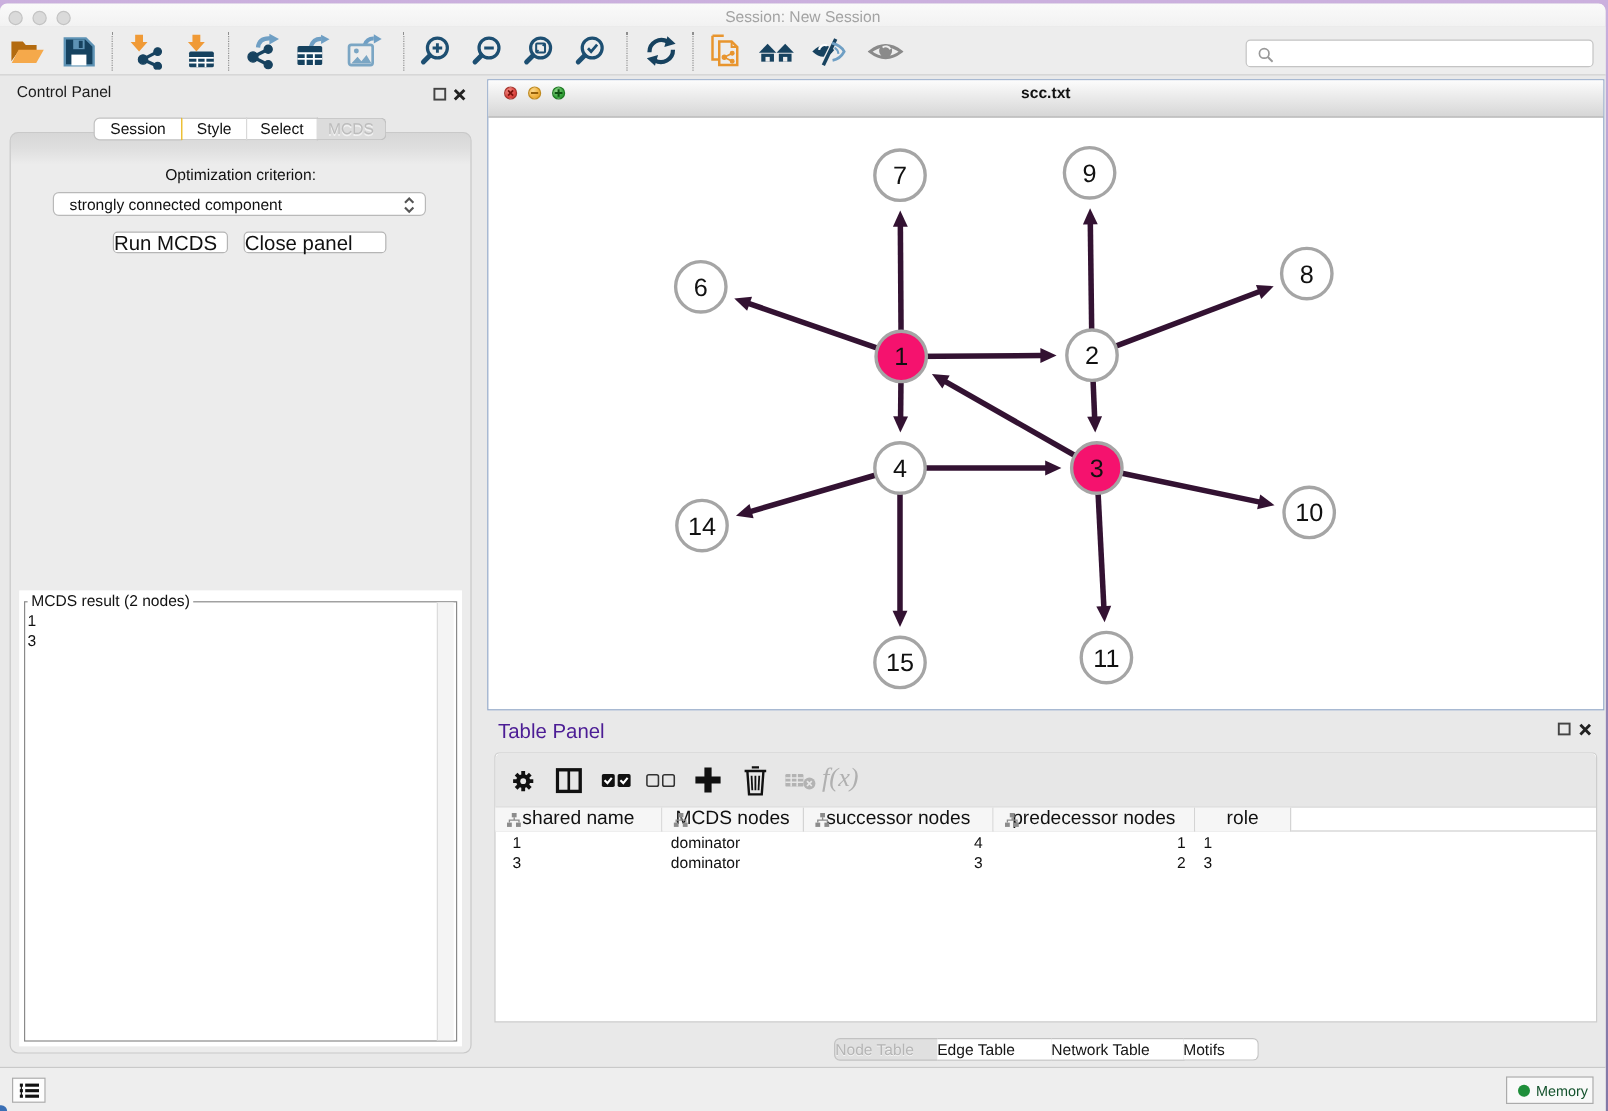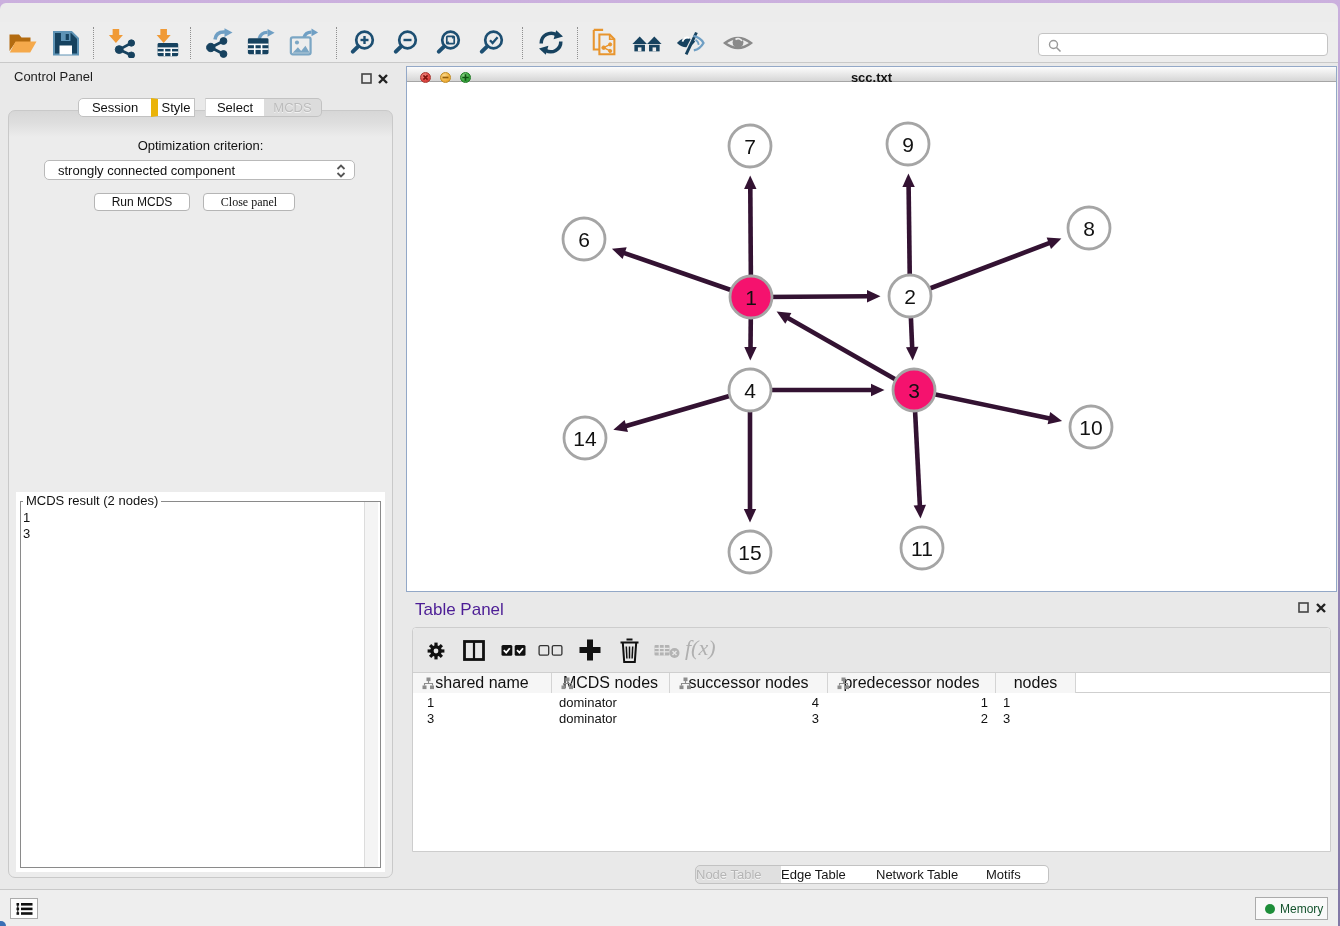--- a/index.html
+++ b/index.html
@@ -32,33 +32,33 @@
   background:linear-gradient(#d7d7d7 0px, #dedede 12px, #ececec 26px, #ececec 100%);
   border:1px solid #c9c9c9; border-radius:7px; }
 .cptab { position:absolute; top:98px; height:19px; font-size:13px; color:#111;
   background:#fff; border:1px solid #c2c2c2; text-align:center; line-height:18px; }
 #opt-label { position:absolute; left:8px; top:138px; width:385px; text-align:center;
   font-size:13px; color:#111; }
 #dropdown { position:absolute; left:44px; top:160px; width:311px; height:20px;
   background:#fff; border:1px solid #b9b9b9; border-radius:5px;
   font-size:13px; color:#111; line-height:19px; padding-left:13px; }
 .cbtn { position:absolute; top:193px; height:18px; background:#fff; border:1px solid #b5b5b5;
-  border-radius:4px; font-size:12px; color:#111; text-align:center; line-height:17px; }
+  border-radius:4px; font-size:17px; color:#111; line-height:17px; }
 #mcds-box { position:absolute; left:16px; top:492px; width:369px; height:380px; background:#fff; }
 #mcds-border { position:absolute; left:4px; top:9px; width:361px; height:367px;
   border:1px solid #8a8a8a; }
 #mcds-label { position:absolute; left:7px; top:1px; background:#fff; padding:0 3px;
   font-size:13px; color:#111; }
 #mcds-text { position:absolute; left:7px; top:18px; font-size:13px; color:#111; line-height:16px; }
 #mcds-scroll { position:absolute; left:348px; top:10px; width:14px; height:365px;
   background:#f4f4f4; border-left:1px solid #dcdcdc; }
 
 #netframe { position:absolute; left:406px; top:66px; width:931px; height:526px;
   background:#fff; border:1px solid #93a8c7; }
-#netheader { position:absolute; left:0; top:0; width:929px; height:15px;
+#netheader { position:absolute; left:0; top:0; width:929px; height:31px;
   background:linear-gradient(#fcfcfc,#d6d6d6); border-bottom:1px solid #a5a5a5; }
 #nettitle { position:absolute; top:3px; left:0; width:100%; text-align:center;
   font-size:13px; font-weight:bold; color:#111; }
 .tl2 { position:absolute; top:5px; width:11px; height:11px; border-radius:50%; }
 
 #tp-title { position:absolute; left:415px; top:600px; font-size:17px; color:#4c1d95; }
 #tp-box { position:absolute; left:412px; top:627px; width:919px; height:225px;
   background:#fff; border:1px solid #cdcdcd; border-radius:4px 4px 0 0; }
 #tp-toolbar { position:absolute; left:0; top:0; width:917px; height:44px; background:#e7e7e7;
   border-radius:4px 4px 0 0; }
@@ -77,20 +77,26 @@
   background:#fdfdfd; border:1px solid #ababab; }
 #membtn { position:absolute; left:1255px; top:897px; width:73px; height:23px;
   background:#f9f9f9; border:1px solid #ababab; font-size:12px; color:#14532d; }
 svg { display:block; }
 </style>
 </head>
 <body>
 <div id="root">
 <div id="win"></div>
 
+<div id="titlebar">
+  <div class="tl" style="left:7px;"></div>
+  <div class="tl" style="left:27px;"></div>
+  <div class="tl" style="left:47px;"></div>
+  <div id="wintitle">Session: New Session</div>
+</div>
 
 <div id="toolbar">
 
 <svg class="ticon" style="left:7px;" width="30" height="30" viewBox="0 0 30 30">
  <path d="M2.5 6.5 h9.5 l2.5 3 h9 v5 H8.5 L2.5 23 Z" fill="#b36b10"></path>
  <path d="M8.5 13.5 h21 l-6.3 11 H2.8 Z" fill="#f5a94b"></path>
 </svg>
 <svg class="ticon" style="left:51px;" width="30" height="30" viewBox="0 0 30 30">
  <path d="M3 4 h17.5 l6.5 6.5 v16 H3 Z" fill="#16425f" stroke="#5e93b5" stroke-width="2"></path>
  <rect x="10" y="5" width="9.5" height="8" fill="#5e93b5"></rect>
@@ -226,30 +232,30 @@
 <div id="mainbg"></div>
 <div id="cp-title">Control Panel</div>
 <svg class="abs" style="left:360px; top:72px;" width="14" height="14" viewBox="0 0 14 14">
  <rect x="2" y="2" width="9" height="9" fill="none" stroke="#444" stroke-width="1.6"></rect>
 </svg>
 <svg class="abs" style="left:376px; top:72px;" width="14" height="14" viewBox="0 0 14 14">
  <path d="M3 3 L11 11 M11 3 L3 11" stroke="#222" stroke-width="2.4"></path>
 </svg>
 <div id="cp-sub"></div>
 <div class="cptab" style="left:78px; width:74px; border-radius:5px 0 0 5px;">Session</div>
-<div class="cptab" style="left:151px; width:44px; border-left:7px solid #eab308;">Style</div>
+<div class="cptab" style="left:151px; width:55px; border-left:1px solid #eab308;">Style</div>
 <div class="cptab" style="left:205px; width:60px; border-left:1px solid #d9d9d9;">Select</div>
 <div class="cptab" style="left:264px; width:58px; border-left:none; border-radius:0 5px 5px 0; background:#dcdcdc; color:#bcbcbc; text-shadow:0 1px 0 #f2f2f2;">MCDS</div>
 <div id="opt-label">Optimization criterion:</div>
 <div id="dropdown">strongly connected component<svg class="abs" style="right:7px; top:2px;" width="12" height="16" viewBox="0 0 12 16">
  <path d="M2.5 6 L6 2.5 L9.5 6" fill="none" stroke="#555" stroke-width="1.8"></path>
  <path d="M2.5 10 L6 13.5 L9.5 10" fill="none" stroke="#555" stroke-width="1.8"></path>
 </svg></div>
 <div class="cbtn" style="left:94px; width:96px;">Run MCDS</div>
-<div class="cbtn" style="left:203px; width:92px;font-family:Liberation Serif, serif;">Close panel</div>
+<div class="cbtn" style="left:203px; width:119px;">Close panel</div>
 <div id="mcds-box">
   <div id="mcds-border"></div>
   <div id="mcds-label">MCDS result (2 nodes)</div>
   <div id="mcds-text">1<br>3</div>
   <div id="mcds-scroll"></div>
 </div>
 
 <div id="netframe">
   <div id="netheader">
     <div class="tl2" style="left:13px; background:radial-gradient(circle at 35% 30%, #f08f85, #df4440 60%, #c33a33); border:1px solid #a83730;"></div>
@@ -387,21 +393,21 @@
  <circle cx="20.5" cy="10" r="5" fill="#b3b3b3"></circle>
  <path d="M18.5 8 l4 4 M22.5 8 l-4 4" stroke="#e7e7e7" stroke-width="1.4"></path>
 </svg>
 <div class="abs" style="left:272px; top:7px; font-family:'Liberation Serif', serif; font-style:italic; font-size:22px; color:#b0b0b0;">f(x)</div>
 </div>
   <div id="tp-header">
     <div class="th-cell" style="left:0; width:139px;">shared name</div>
     <div class="th-cell" style="left:139px; width:118px;">MCDS nodes</div>
     <div class="th-cell" style="left:257px; width:158px;">successor nodes</div>
     <div class="th-cell" style="left:415px; width:168px;">predecessor nodes</div>
-    <div class="th-cell" style="left:583px; width:80px;">nodes</div>
+    <div class="th-cell" style="left:583px; width:80px;">role</div>
     <svg class="abs" style="left:9px; top:4px;" width="13" height="13" viewBox="0 0 13 13">
  <g fill="#8c8c8c">
             <rect x="4.5" y="0.5" width="4" height="3.6"></rect>
             <rect x="0.5" y="8.5" width="4" height="3.6"></rect>
             <rect x="8" y="8.5" width="4" height="3.6"></rect>
           </g>
  <path d="M6.5 4 v2.5 M2.5 8.5 v-2 h8 v2" fill="none" stroke="#8c8c8c" stroke-width="1.1"></path>
 </svg>
         <svg class="abs" style="left:148px; top:4px;" width="13" height="13" viewBox="0 0 13 13">
  <g fill="#8c8c8c">

